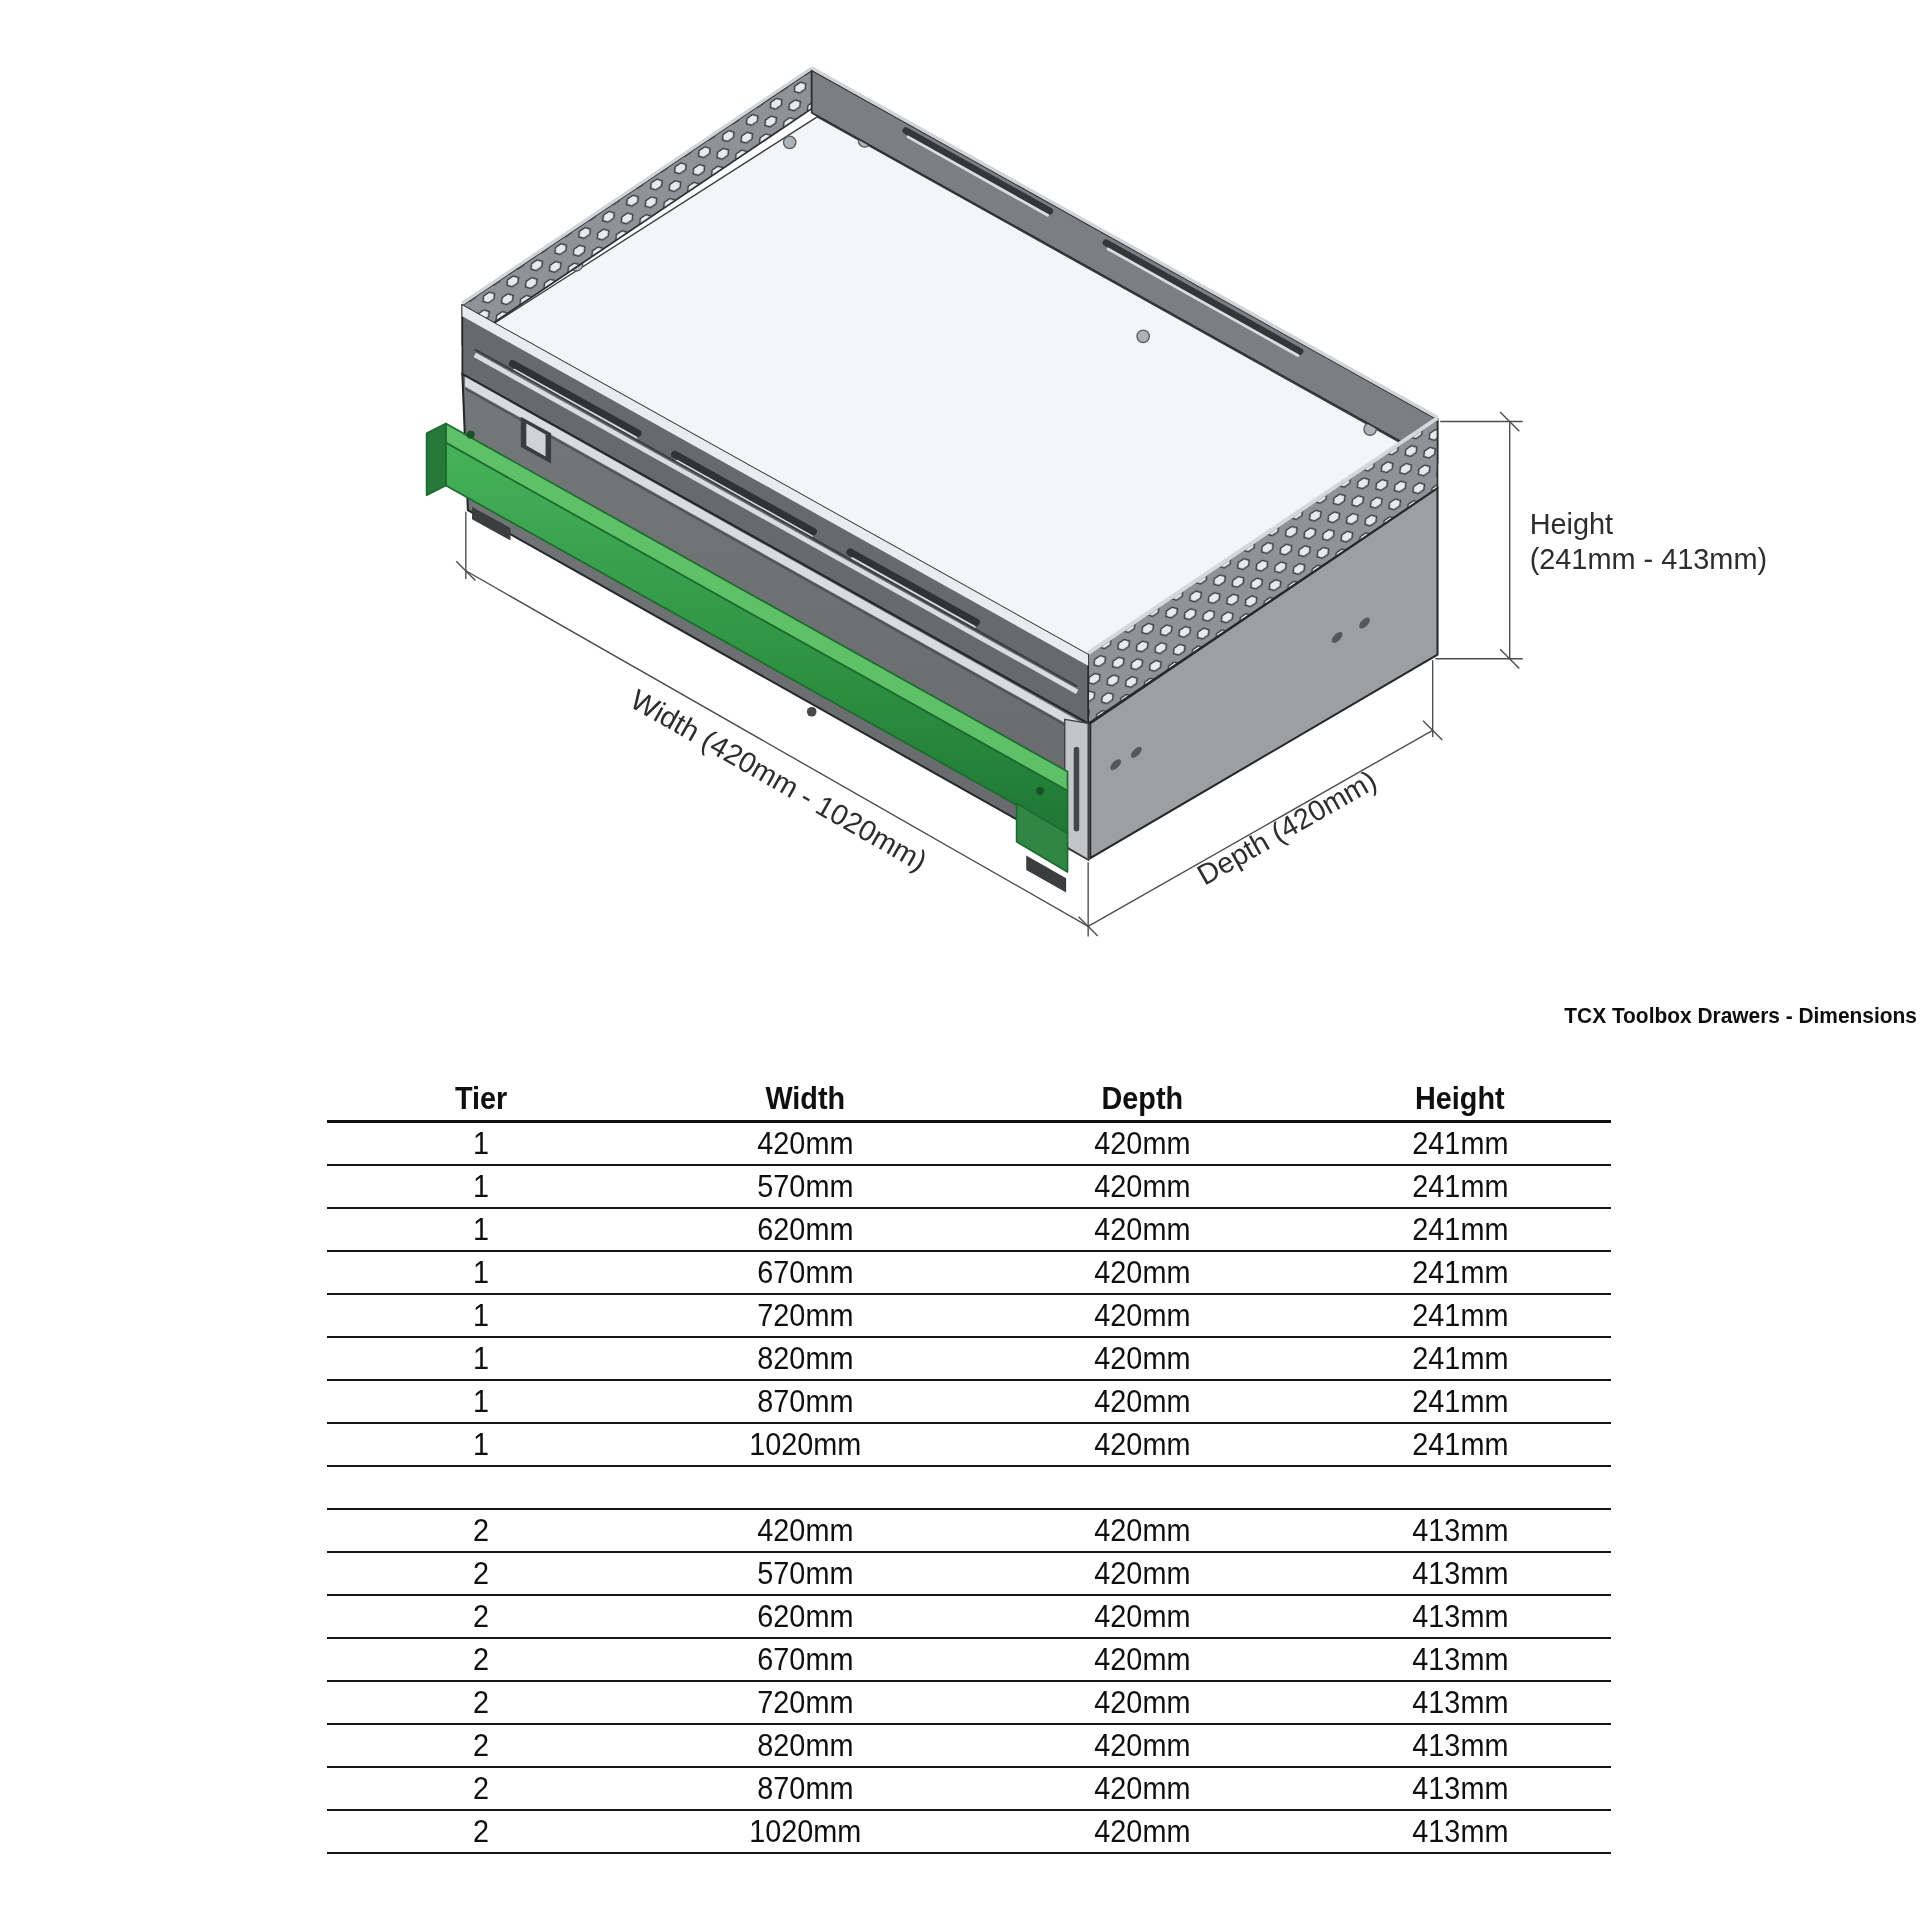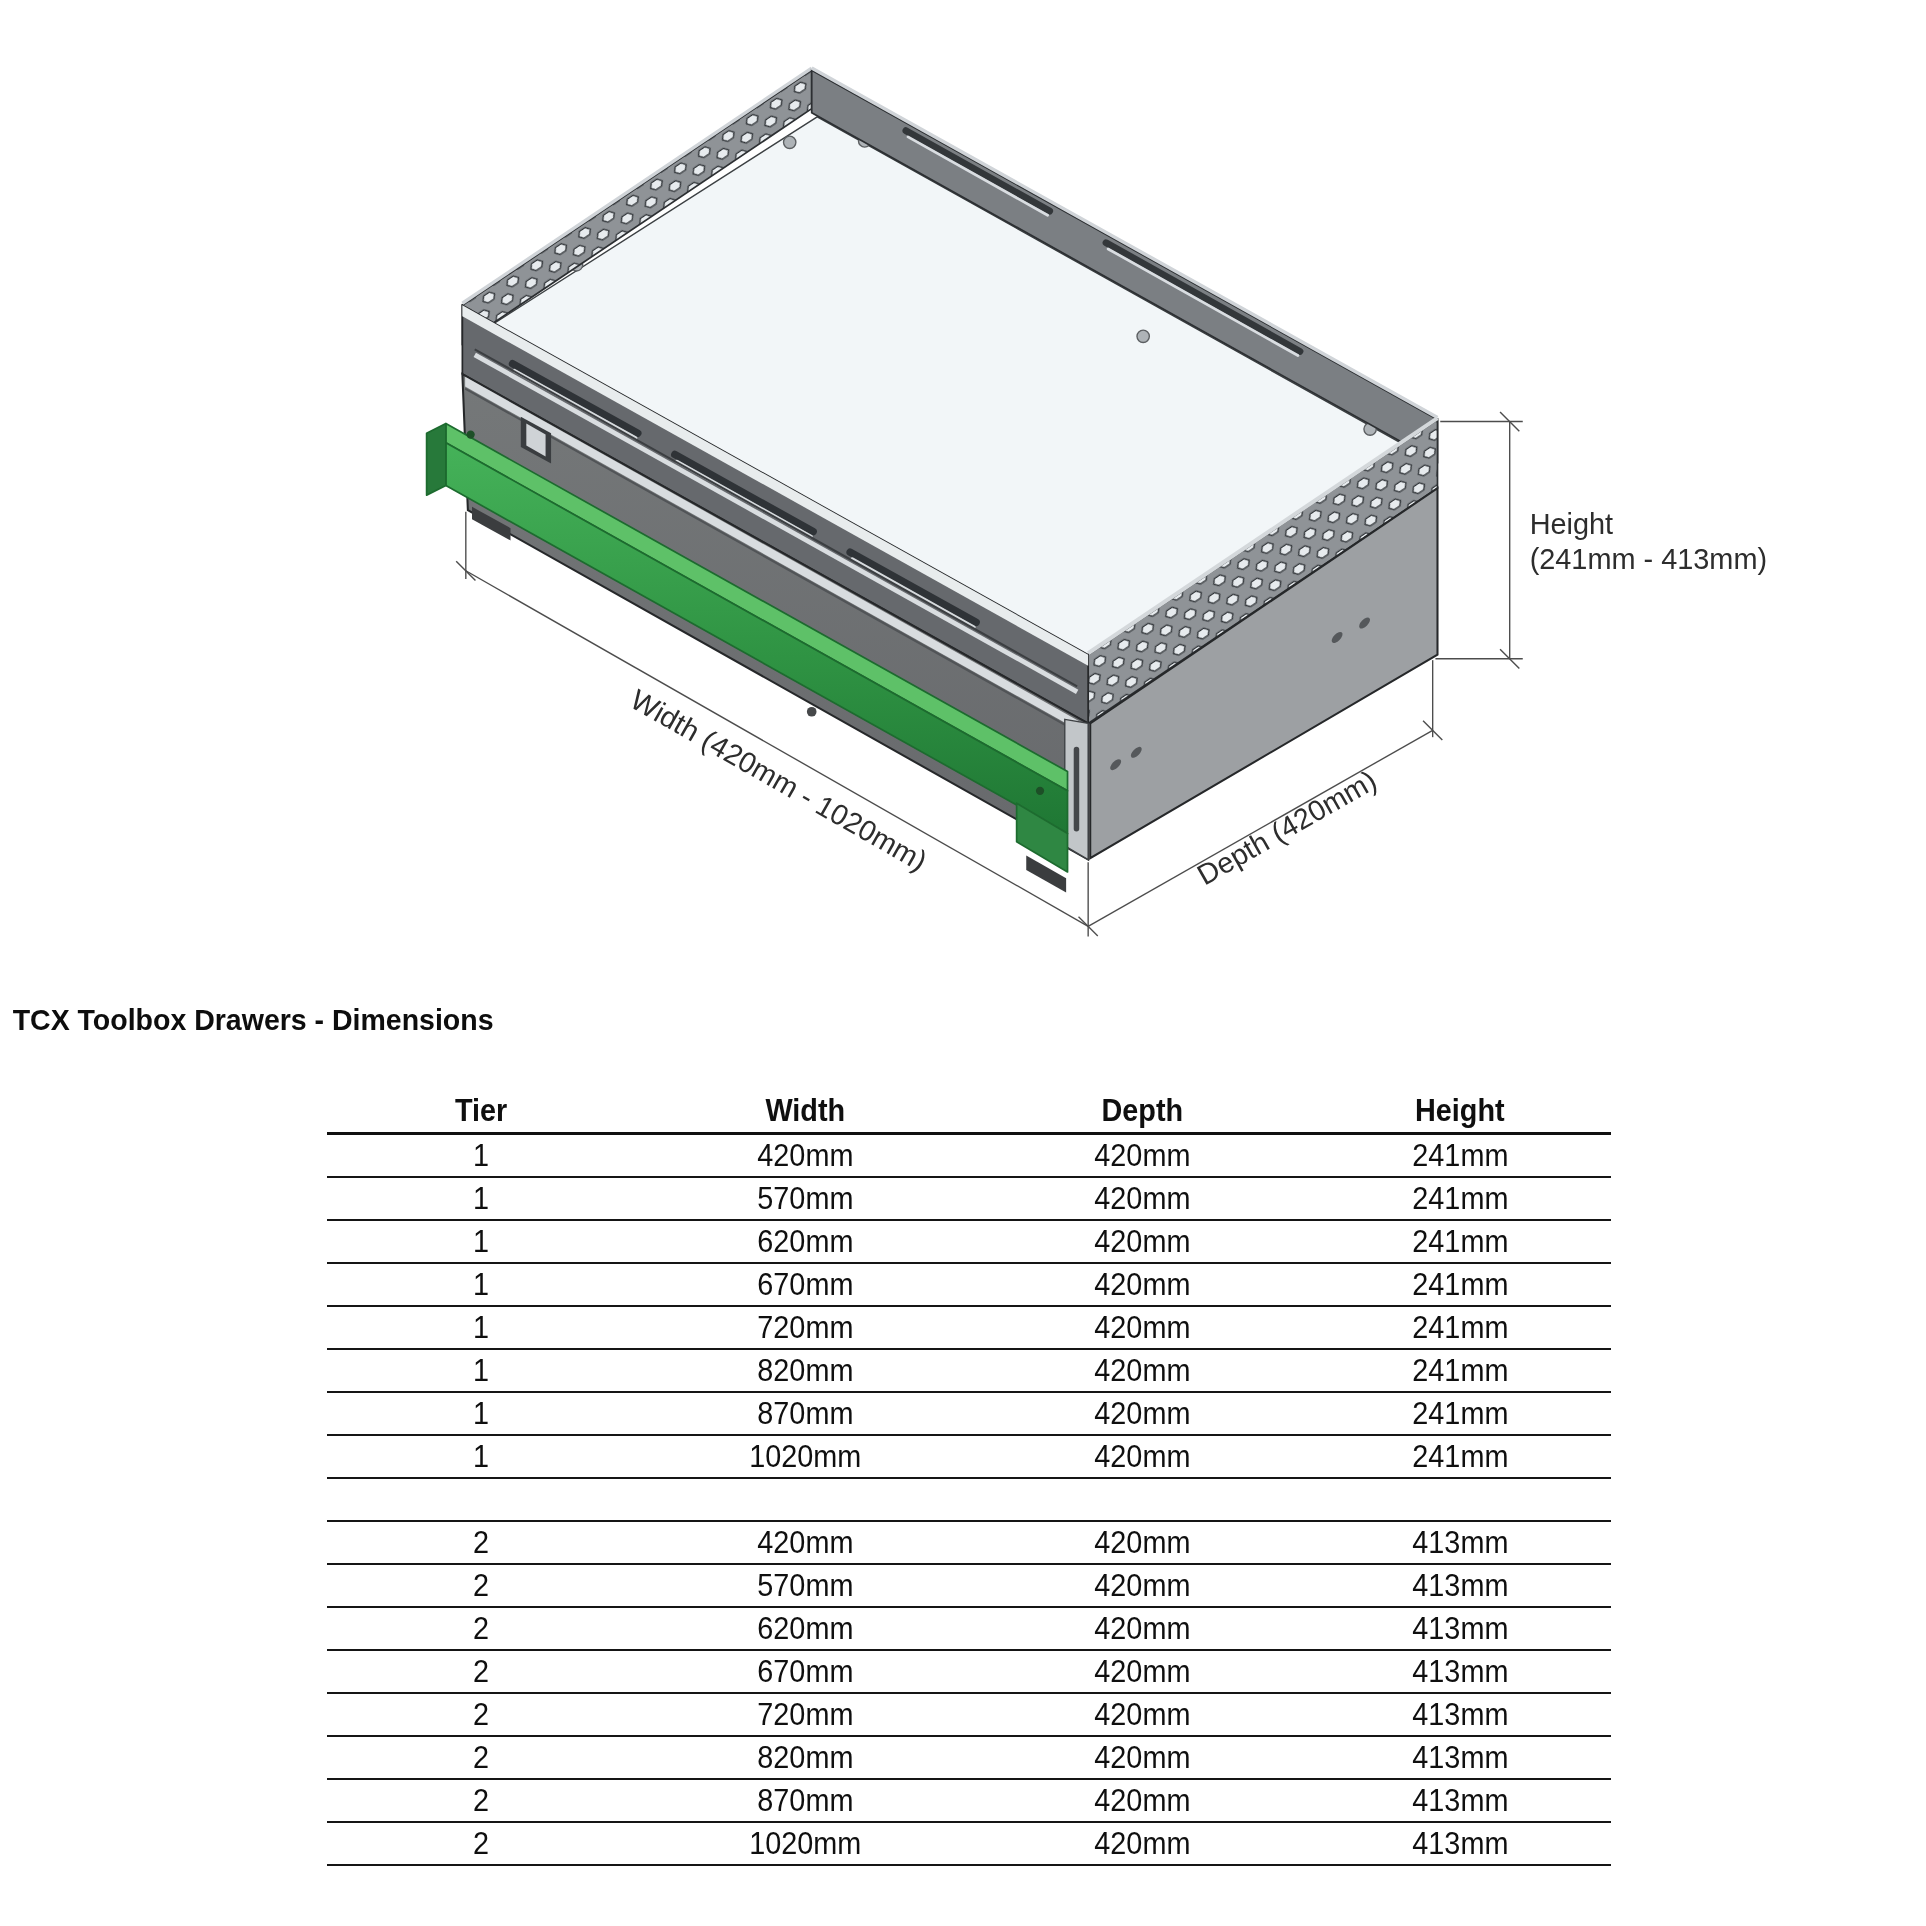--- a/index.html
+++ b/index.html
@@ -7,27 +7,27 @@
     width:1926px;height:1926px;position:relative;background:#ffffff;
     font-family:"Liberation Sans", sans-serif;overflow:hidden;
   }
   svg{display:block;}
   .dim-label{
     font-family:"Liberation Sans", sans-serif;
     font-size:42px;fill:#2d2d2d;
   }
   #title{
     position:absolute;top:1003px;left:0;width:1926px;
-    text-align:left;font-size:30px;font-weight:700;color:#0d0d0d;
+    text-align:right;font-size:22px;font-weight:700;color:#0d0d0d;
   }
   #title .squeeze{display:inline-block;transform:scaleX(.95);transform-origin:center;}
   #table-wrap{
     position:absolute;left:327px;top:1077px;width:1284px;
   }
-  table{border-collapse:collapse;width:100%;table-layout:fixed;margin-top:12px;}
+  table{border-collapse:collapse;width:100%;table-layout:fixed;}
   th,td{
     text-align:center;vertical-align:middle;padding:0;
     font-size:32px;color:#0f0f0f;border-bottom:2.1px solid #151515;
   }
   th{height:43px;border-bottom:3.4px solid #101010;font-weight:700;}
   td{height:41px;font-weight:500;}
   th .squeeze, td .squeeze{display:inline-block;transform:scaleX(.9);transform-origin:center;white-space:nowrap;}
   col.c1{width:24%;}col.c2{width:26.5%;}col.c3{width:26%;}col.c4{width:23.5%;}
 </style>
 </head>

